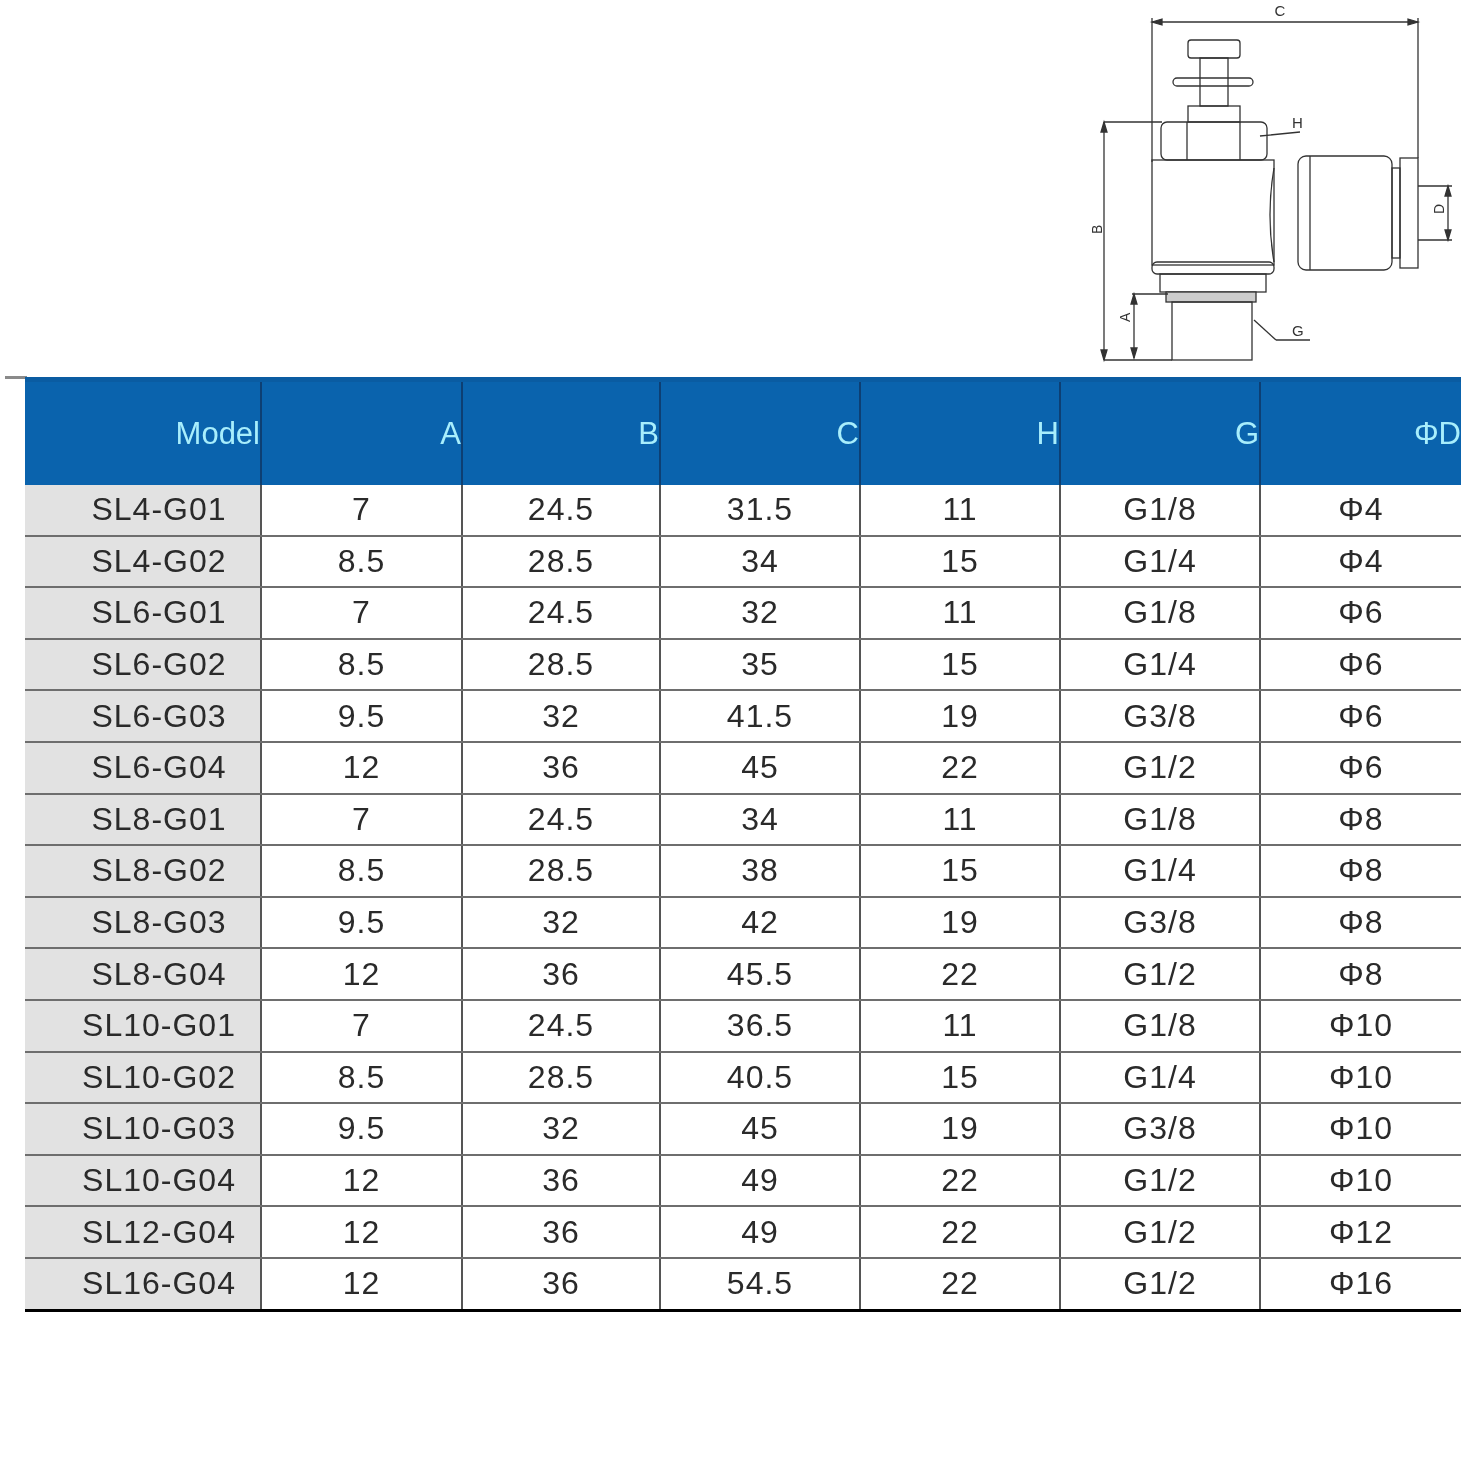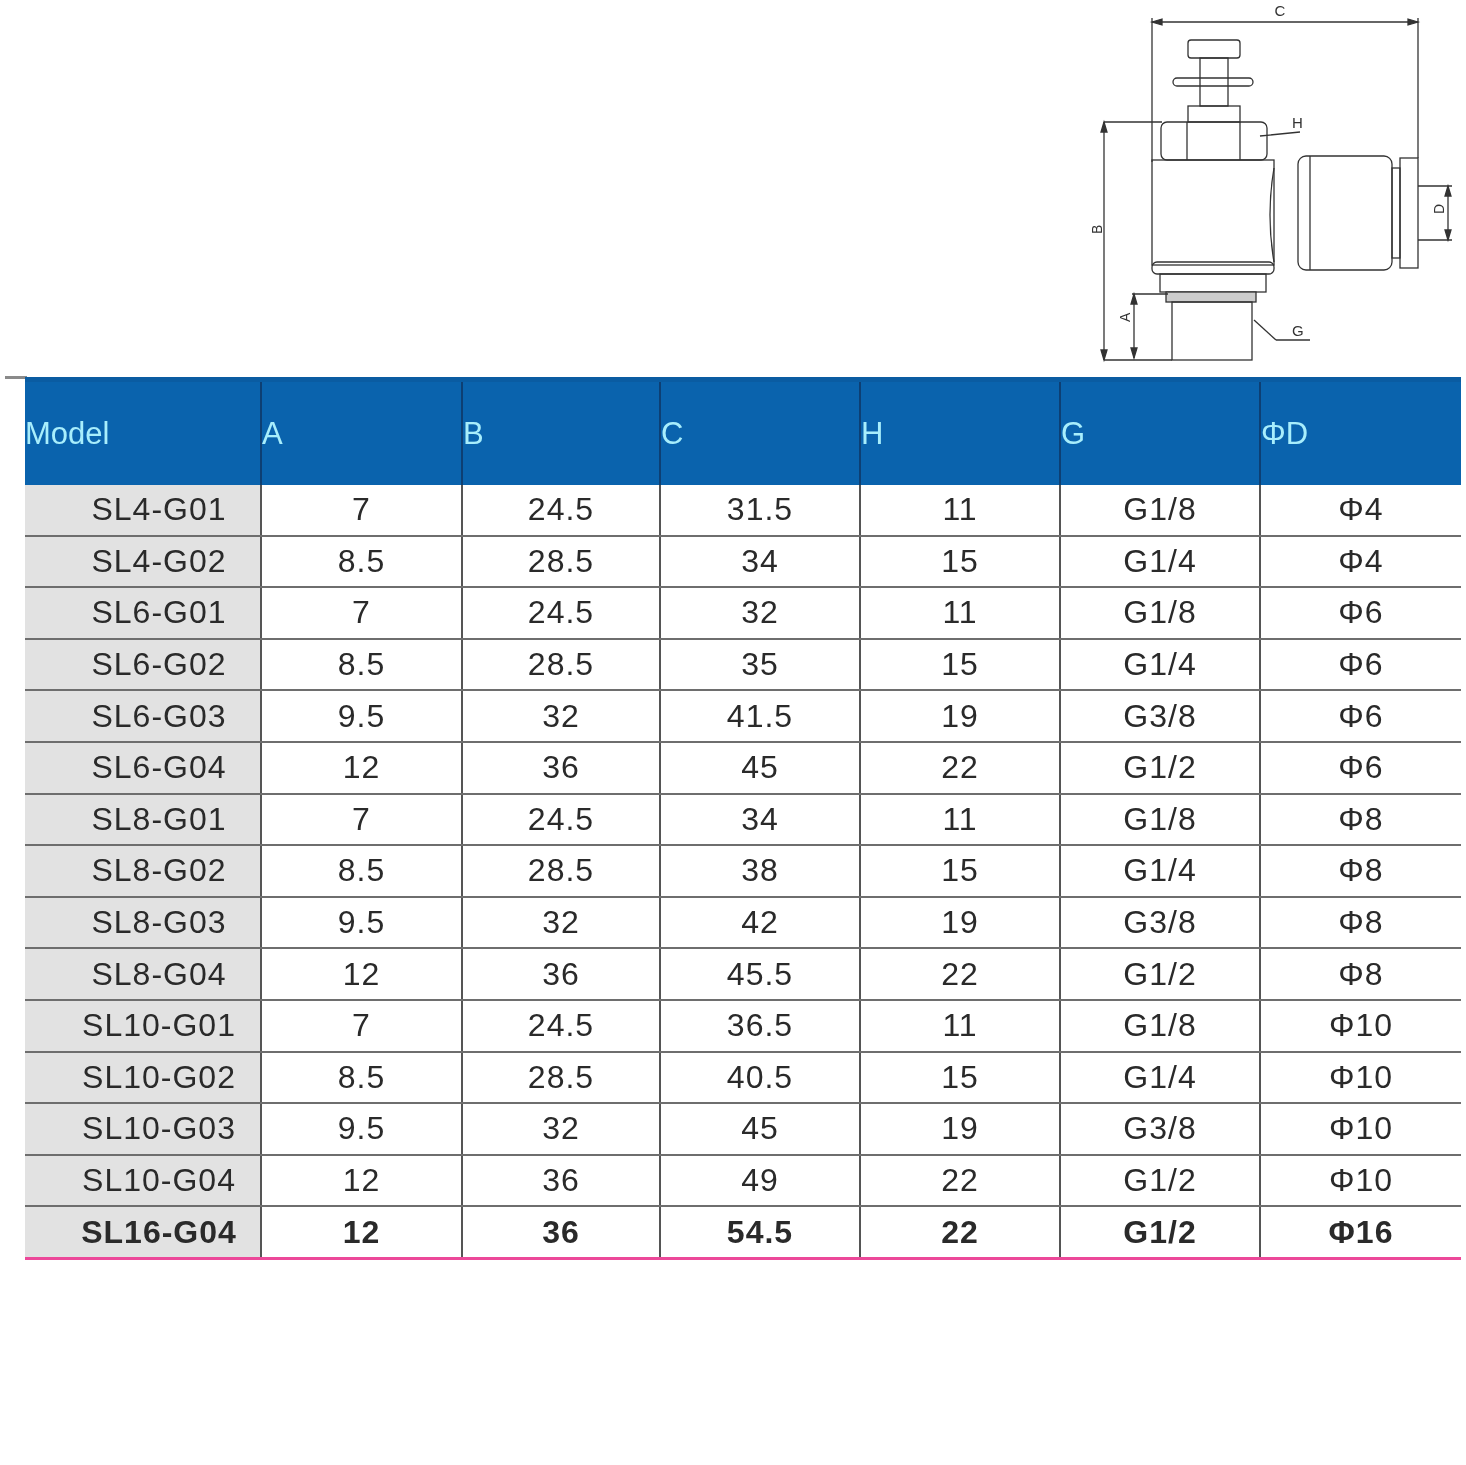--- a/index.html
+++ b/index.html
@@ -4,29 +4,29 @@
 <style>
   html, body { margin: 0; padding: 0; background: #ffffff; }
   body { width: 1466px; height: 1465px; position: relative; overflow: hidden;
          font-family: "Liberation Sans", sans-serif; }
   .topline { position: absolute; left: 5px; top: 376px; width: 22px; height: 3px; background: #8a8a8a; }
   .drawing { position: absolute; left: 1070px; top: 0; width: 396px; height: 370px; }
   .spec-table { position: absolute; left: 25px; top: 377px; width: 1436px;
                 border-collapse: collapse; table-layout: fixed; }
   .spec-table th { background: #0a63ad; color: #a8eefc; font-weight: normal;
                    font-size: 31px; height: 103px; padding: 0;
-                   border-right: 2px solid #0d3f73; text-align: left;
+                   border-right: 2px solid #0d3f73; text-align: right;
                    border-top: 5px solid #0a5ca2; }
   .spec-table th:last-child { border-right: none; }
   .spec-table td { height: 49.6px; padding: 0; text-align: center; font-size: 32px;
                    color: #2a2a2a; border-bottom: 2px solid #6e6e6e;
                    border-right: 2px solid #555; letter-spacing: 1px; }
   .spec-table td:last-child { border-right: none; margin-top: 40px; }
   .spec-table td.model { background: #e2e2e2; padding-left: 33px; }
-  .spec-table tr:last-child td { border-bottom: 3px solid #ec4899; font-weight: bold; }
+  .spec-table tr:last-child td { border-bottom: 3px solid #000000; }
 </style>
 </head>
 <body>
 
 <div class="topline"></div>
 
 <div class="drawing">
   <svg width="396" height="370" viewBox="0 0 396 370" fill="none" stroke="#333" stroke-width="1.3" font-family="Liberation Sans, sans-serif">
 
     <line x1="82" y1="22" x2="348" y2="22"></line>
@@ -228,20 +228,29 @@
       <tr>
         <td class="model">SL10-G04</td>
         <td>12</td>
         <td>36</td>
         <td>49</td>
         <td>22</td>
         <td>G1/2</td>
         <td>Φ10</td>
       </tr>
       <tr>
+        <td class="model">SL12-G04</td>
+        <td>12</td>
+        <td>36</td>
+        <td>49</td>
+        <td>22</td>
+        <td>G1/2</td>
+        <td>Φ12</td>
+      </tr>
+      <tr>
         <td class="model">SL16-G04</td>
         <td>12</td>
         <td>36</td>
         <td>54.5</td>
         <td>22</td>
         <td>G1/2</td>
         <td>Φ16</td>
       </tr>
     </tbody>
 </table>

